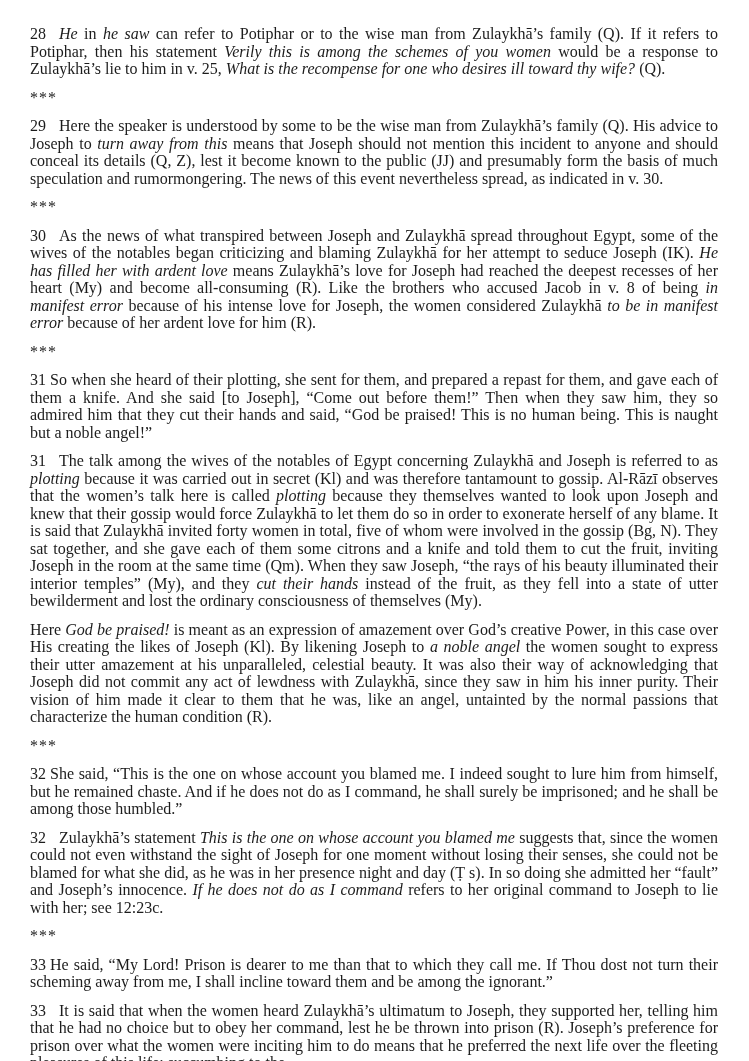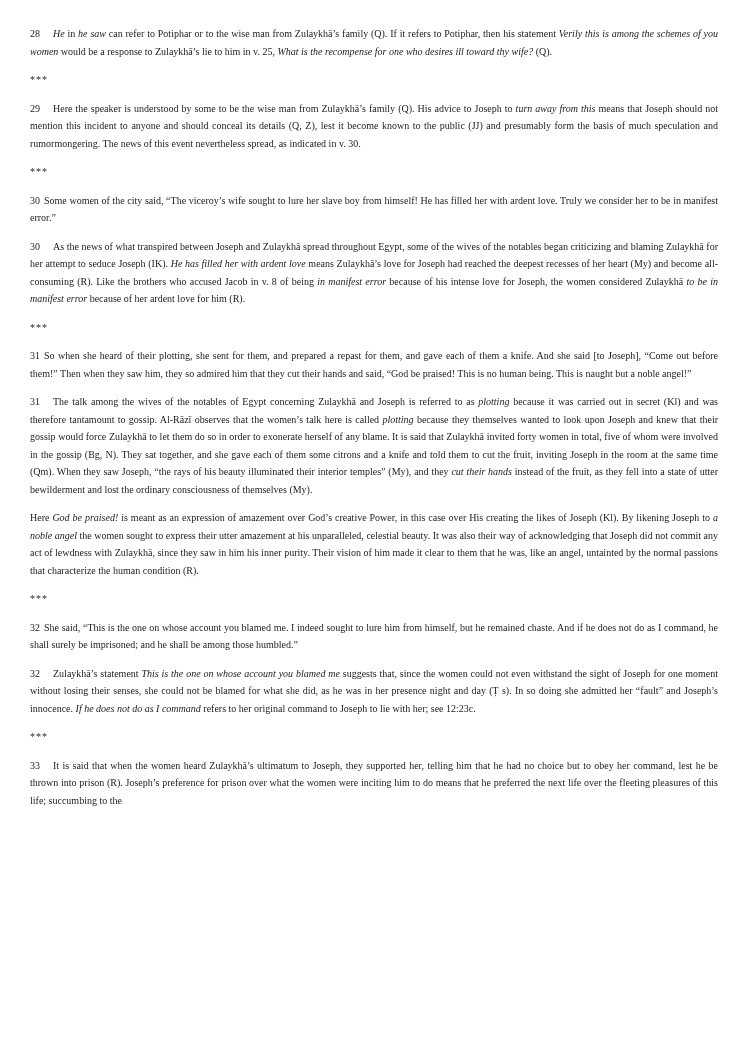--- a/index.html
+++ b/index.html
@@ -8,21 +8,21 @@
     background: #ffffff;
   }
   .page {
     width: 749px;
     height: 1061px;
     box-sizing: border-box;
     background: #ffffff;
     padding: 25px 31px 0 30px;
     overflow: hidden;
     font-family: "Liberation Serif", "DejaVu Serif", serif;
-    font-size: 10px;
+    font-size: 16px;
     line-height: 17.5px;
     color: #1c1c1c;
   }
   .content p {
     margin: 0 0 11px 0;
     text-align: justify;
   }
   .content p.separator {
     text-align: left;
     letter-spacing: 1px;
@@ -42,25 +42,25 @@
 </style>
 </head>
 <body>
 
 <div class="page">
   <div class="content">
       <p class="commentary"><span class="pnum">28</span><em>He</em><span> in </span><em>he saw</em><span> can refer to Potiphar or to the wise man from Zulaykhā’s family (Q). If it refers to Potiphar, then his statement </span><em>Verily this is among the schemes of you women</em><span> would be a response to Zulaykhā’s lie to him in v. 25, </span><em>What is the recompense for one who desires ill toward thy wife?</em><span> (Q).</span></p>
       <p class="separator">***</p>
       <p class="commentary"><span class="pnum">29</span><span>Here the speaker is understood by some to be the wise man from Zulaykhā’s family (Q). His advice to Joseph to </span><em>turn away from this</em><span> means that Joseph should not mention this incident to anyone and should conceal its details (Q, Z), lest it become known to the public (JJ) and presumably form the basis of much speculation and rumormongering. The news of this event nevertheless spread, as indicated in v. 30.</span></p>
       <p class="separator">***</p>
-      <p class="verse"><span class="pnum">30</span><span>Some women of the city said, “The viceroy’s wife sought to lure her slave boy from himself! He has filled her with ardent love. Truly we consider her to be in manifest error.”</span></p>
       <p class="commentary"><span class="pnum">30</span><span>As the news of what transpired between Joseph and Zulaykhā spread throughout Egypt, some of the wives of the notables began criticizing and blaming Zulaykhā for her attempt to seduce Joseph (IK). </span><em>He has filled her with ardent love</em><span> means Zulaykhā’s love for Joseph had reached the deepest recesses of her heart (My) and become all-consuming (R). Like the brothers who accused Jacob in v. 8 of being </span><em>in manifest error</em><span> because of his intense love for Joseph, the women considered Zulaykhā </span><em>to be in manifest error</em><span> because of her ardent love for him (R).</span></p>
       <p class="separator">***</p>
       <p class="verse"><span class="pnum">31</span><span>So when she heard of their plotting, she sent for them, and prepared a repast for them, and gave each of them a knife. And she said [to Joseph], “Come out before them!” Then when they saw him, they so admired him that they cut their hands and said, “God be praised! This is no human being. This is naught but a noble angel!”</span></p>
       <p class="commentary"><span class="pnum">31</span><span>The talk among the wives of the notables of Egypt concerning Zulaykhā and Joseph is referred to as </span><em>plotting</em><span> because it was carried out in secret (Kl) and was therefore tantamount to gossip. Al-Rāzī observes that the women’s talk here is called </span><em>plotting</em><span> because they themselves wanted to look upon Joseph and knew that their gossip would force Zulaykhā to let them do so in order to exonerate herself of any blame. It is said that Zulaykhā invited forty women in total, five of whom were involved in the gossip (Bg, N). They sat together, and she gave each of them some citrons and a knife and told them to cut the fruit, inviting Joseph in the room at the same time (Qm). When they saw Joseph, “the rays of his beauty illuminated their interior temples” (My), and they </span><em>cut their hands</em><span> instead of the fruit, as they fell into a state of utter bewilderment and lost the ordinary consciousness of themselves (My).</span></p>
       <p class="body"><span>Here </span><em>God be praised!</em><span> is meant as an expression of amazement over God’s creative Power, in this case over His creating the likes of Joseph (Kl). By likening Joseph to </span><em>a noble angel</em><span> the women sought to express their utter amazement at his unparalleled, celestial beauty. It was also their way of acknowledging that Joseph did not commit any act of lewdness with Zulaykhā, since they saw in him his inner purity. Their vision of him made it clear to them that he was, like an angel, untainted by the normal passions that characterize the human condition (R).</span></p>
       <p class="separator">***</p>
       <p class="verse"><span class="pnum">32</span><span>She said, “This is the one on whose account you blamed me. I indeed sought to lure him from himself, but he remained chaste. And if he does not do as I command, he shall surely be imprisoned; and he shall be among those humbled.”</span></p>
       <p class="commentary"><span class="pnum">32</span><span>Zulaykhā’s statement </span><em>This is the one on whose account you blamed me</em><span> suggests that, since the women could not even withstand the sight of Joseph for one moment without losing their senses, she could not be blamed for what she did, as he was in her presence night and day (Ṭ s). In so doing she admitted her “fault” and Joseph’s innocence. </span><em>If he does not do as I command</em><span> refers to her original command to Joseph to lie with her; see 12:23c.</span></p>
       <p class="separator">***</p>
+      <p class="verse"><span class="pnum">33</span><span>He said, “My Lord! Prison is dearer to me than that to which they call me. If Thou dost not turn their scheming away from me, I shall incline toward them and be among the ignorant.”</span></p>
       <p class="commentary"><span class="pnum">33</span><span>It is said that when the women heard Zulaykhā’s ultimatum to Joseph, they supported her, telling him that he had no choice but to obey her command, lest he be thrown into prison (R). Joseph’s preference for prison over what the women were inciting him to do means that he preferred the next life over the fleeting pleasures of this life; succumbing to the</span></p>
     </div>
 </div>
 
 </body></html>

